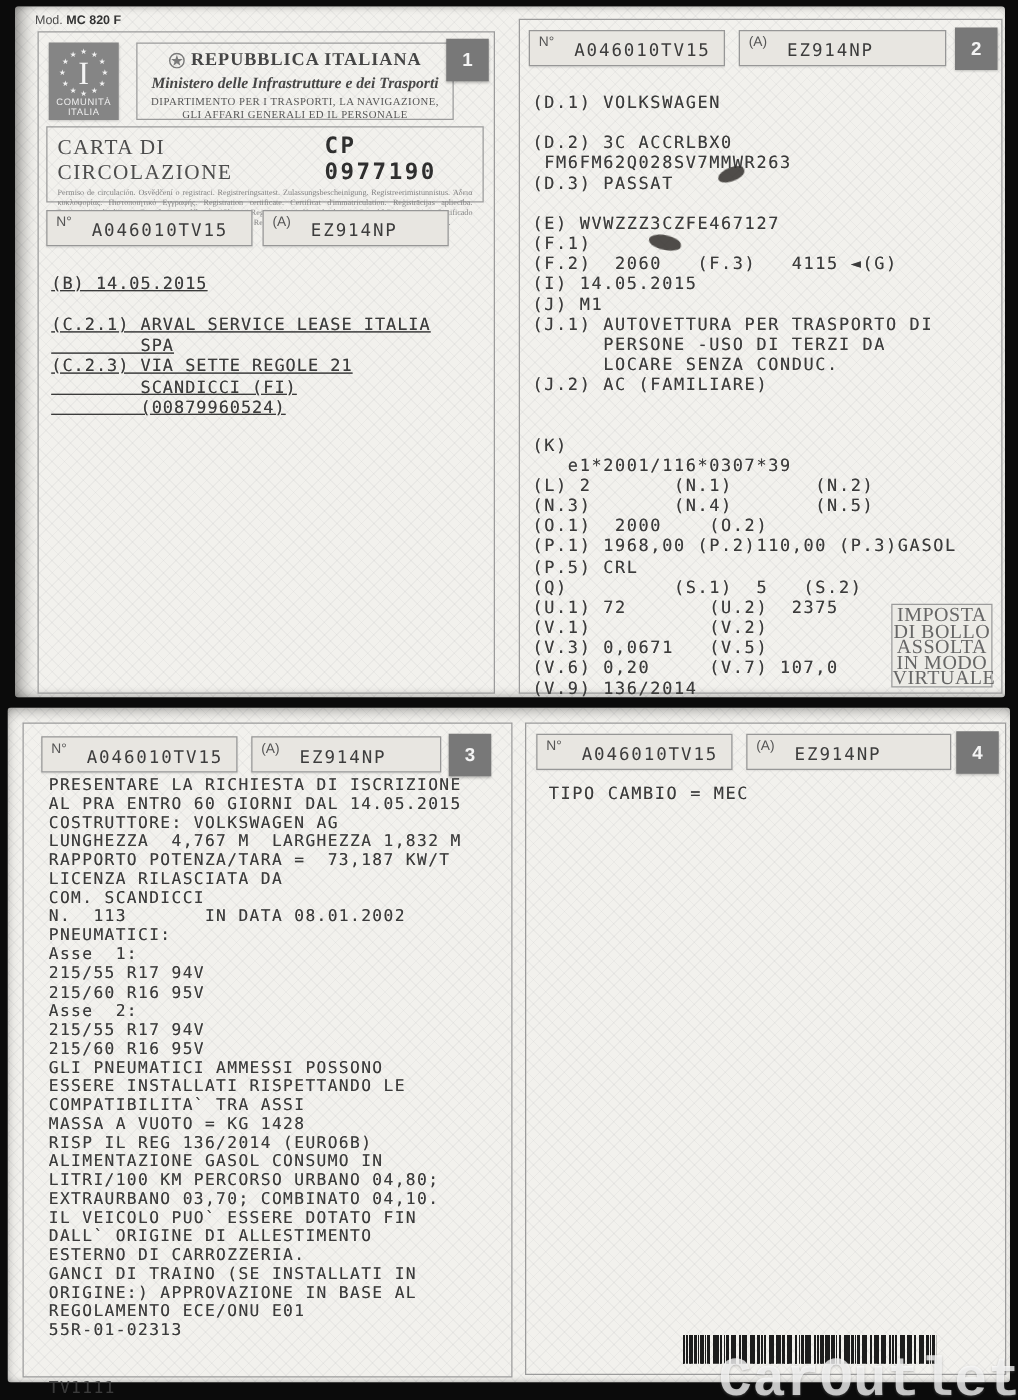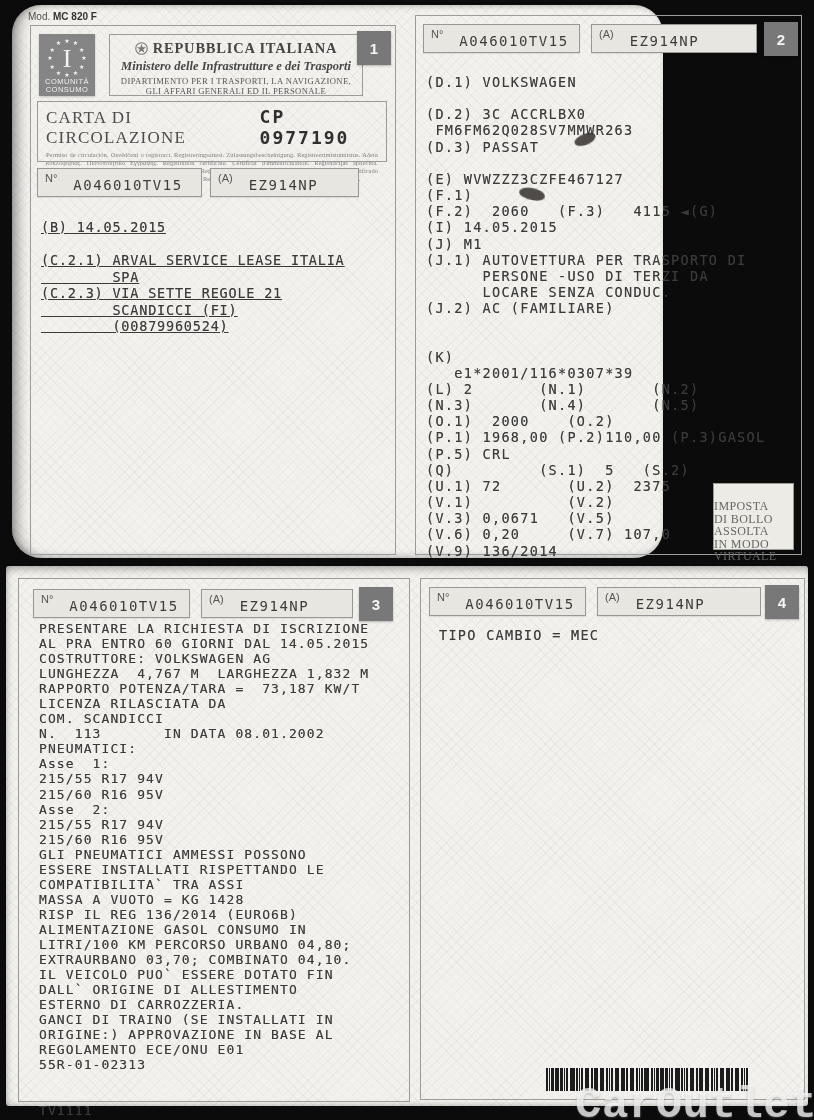--- a/index.html
+++ b/index.html
@@ -14,25 +14,24 @@
   
   .sheet{
     position:absolute;
     background:
       repeating-linear-gradient(45deg, rgba(130,132,140,0.07) 0 1px, transparent 1px 7px),
       repeating-linear-gradient(-45deg, rgba(130,132,140,0.07) 0 1px, transparent 1px 7px),
       #f2f1ed;
     border-radius:3px;
   }
   .sheet-top{
-    left:12px;top:5px;width:651px;height:553px;
+    left:12px;top:5px;width:792px;height:553px;
     box-shadow:inset 12px 0 14px -8px rgba(0,0,0,0.45),
                inset 0 -5px 9px -5px rgba(0,0,0,0.30),
                inset 0 4px 6px -4px rgba(0,0,0,0.25);
-    border-radius:29px;
   }
   .sheet-bottom{
     left:6px;top:566px;width:802px;height:540px;
     box-shadow:inset 0 8px 10px -6px rgba(0,0,0,0.35),
                inset 6px 0 10px -7px rgba(0,0,0,0.3),
                inset 0 -4px 6px -4px rgba(0,0,0,0.3);
   }
 
   .quadrant{position:absolute;border:1px solid #9b9b9b;}
 
@@ -108,22 +107,22 @@
   }
   .multilingual{
     font-size:6.5px;line-height:8px;color:#828282;text-align:justify;margin-top:3px;
     font-family:"Liberation Serif","DejaVu Serif",serif;
   }
 
   
   .stamp-box{
     position:absolute;border:1px solid #9b9b9b;background:#ecebe6;
     font-family:"Liberation Serif","DejaVu Serif",serif;
-    font-size:12px;line-height:12.5px;letter-spacing:0.4px;color:#666;
-    text-align:left;white-space:pre-line;box-sizing:border-box;padding-top:16px;
+    font-size:16px;line-height:12.5px;letter-spacing:0.4px;color:#666;
+    text-align:center;white-space:pre-line;box-sizing:border-box;padding-top:3px;
   }
 
   
   .barcode{
     position:absolute;height:23px;
     background:
       repeating-linear-gradient(90deg,#1c1c1c 0 2px,transparent 2px 5px),
       repeating-linear-gradient(90deg,#1c1c1c 0 1px,transparent 1px 7px),
       repeating-linear-gradient(90deg,#1c1c1c 0 1px,transparent 1px 3px);
   }
@@ -168,21 +167,21 @@
             <text x="28" y="43">★</text>
               <text x="19.5" y="40.7">★</text>
             <text x="13.3" y="34.5">★</text>
               <text x="11" y="26">★</text>
             <text x="13.3" y="17.5">★</text>
               <text x="19.5" y="11.3">★</text>
           </g>
           <text x="28" y="33" fill="#f4f4f4" font-size="26" text-anchor="middle" font-family="Liberation Serif, serif">I</text>
         </svg>
         <div class="flag-label">COMUNITÀ
-CONSUMO</div>
+ITALIA</div>
       </div>
 
       <div class="ministry-box">
         <div class="republic-row">
           <svg width="13" height="13" viewBox="0 0 14 14">
             <circle cx="7" cy="7" r="6.2" fill="none" stroke="#7a7a7a" stroke-width="1.2"></circle>
             <path d="M7 2 L8.2 5.6 L12 5.6 L9 7.9 L10.1 11.5 L7 9.3 L3.9 11.5 L5 7.9 L2 5.6 L5.8 5.6 Z" fill="#7a7a7a"></path>
           </svg>
           <span>REPUBBLICA ITALIANA</span>
         </div>

